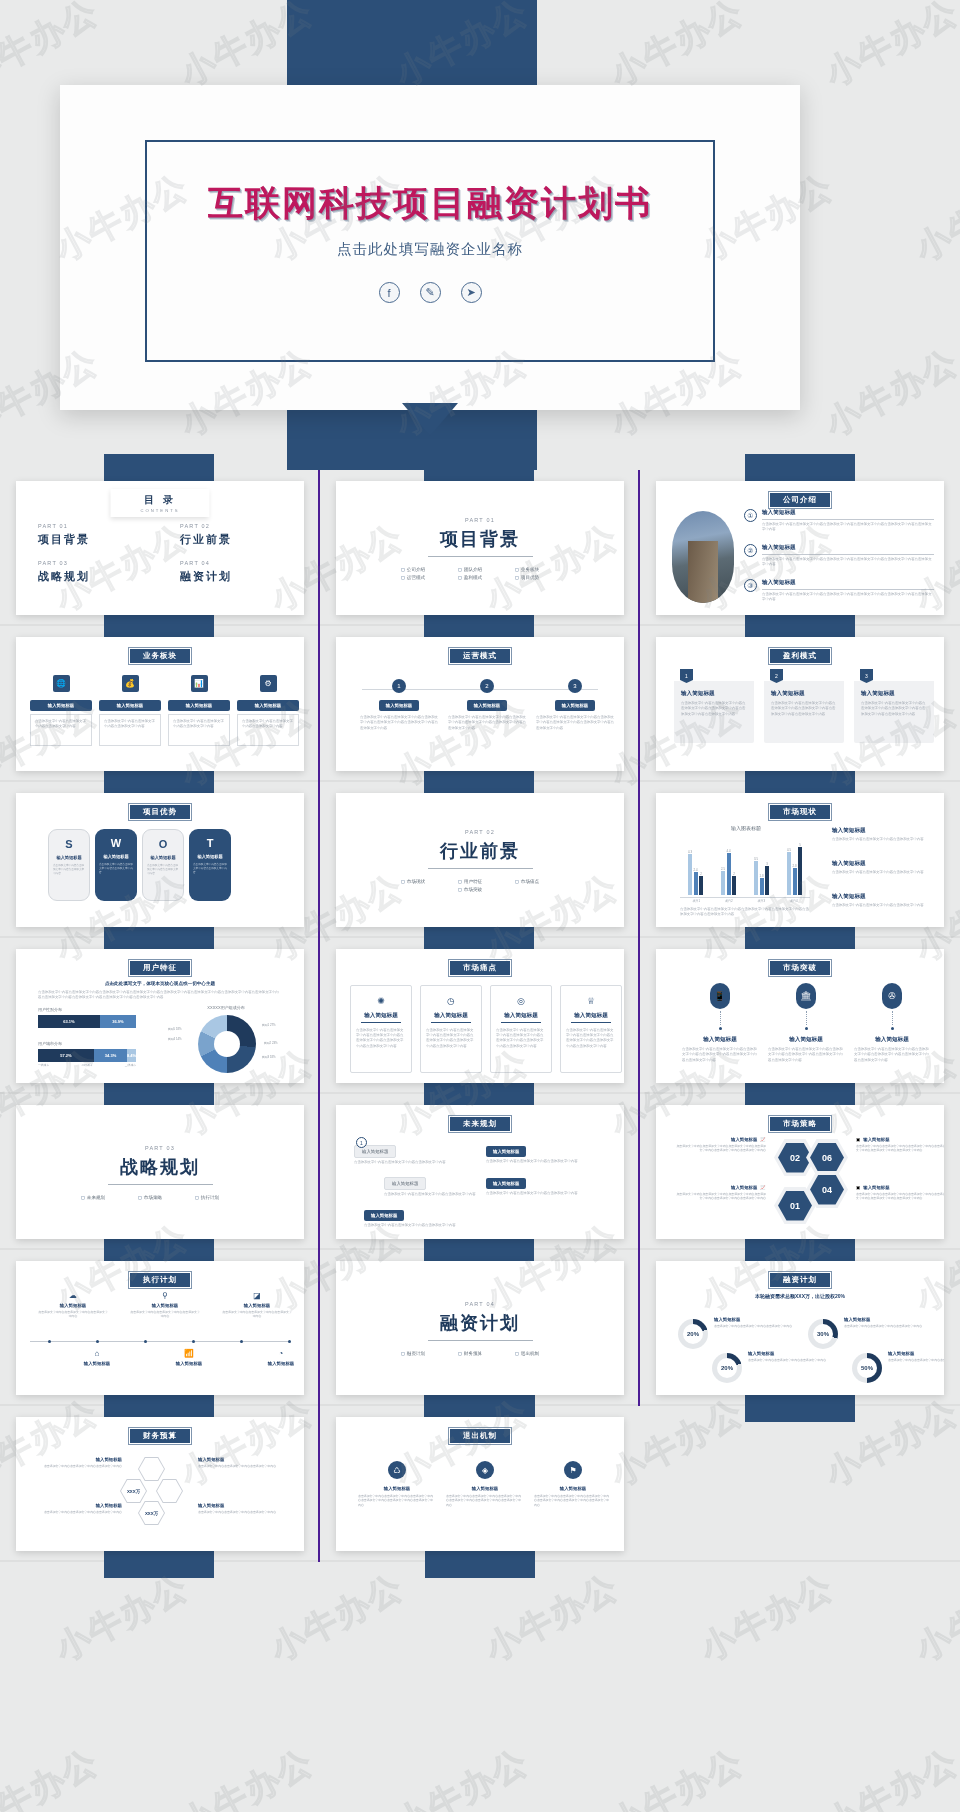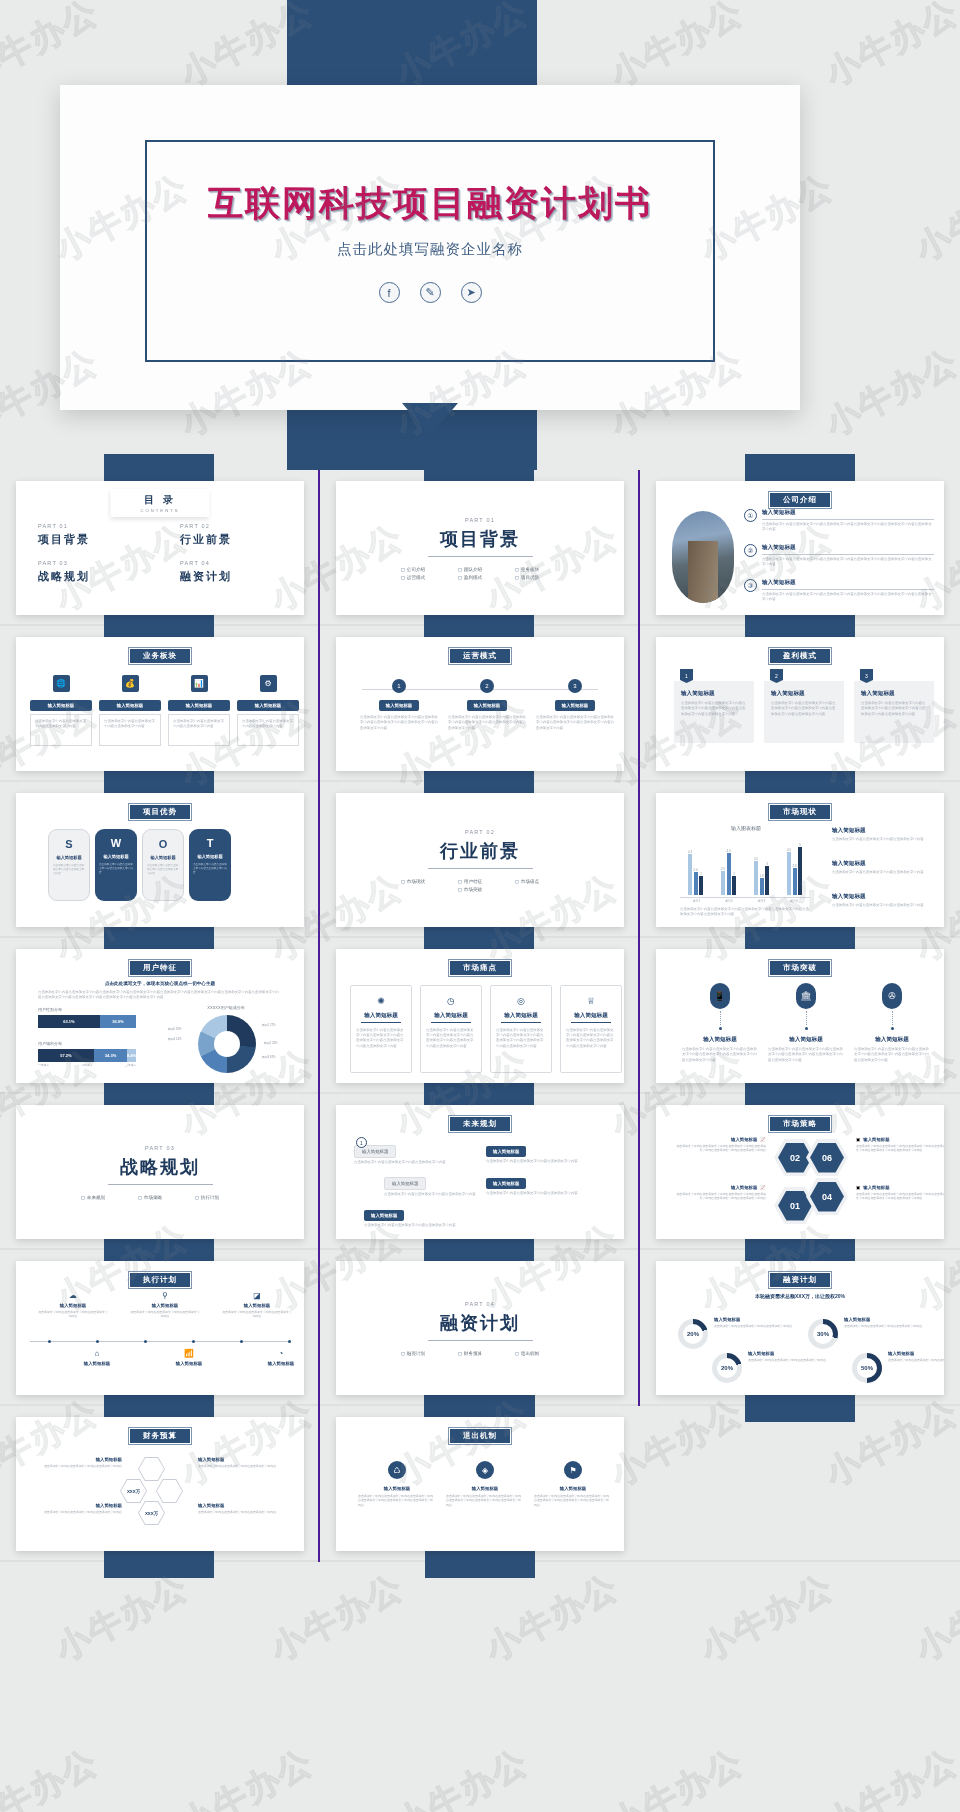--- a/index.html
+++ b/index.html
@@ -724,21 +724,21 @@
           <div class="hexa-w" style="position: absolute; left: 118px; top: 82px;">
             <div class="hexa">01</div>
           </div>
           <div style="position: absolute; top: 80px; width: 92px; left: 18px; text-align: right;">
             <div style="display: flex; gap: 3px; justify-content: flex-end; align-items: center;">
               <span class="mini">输入简短标题</span>
               <span style="font-size: 4.5px;">📈</span>
             </div>
             <div class="mini-b" style="margin-top: 2px; text-align: right;">点击添加文字中内容点击添加文字中内容点击添加文字中内容点击添加文字中内容点击添加文字中内容点击添加文字中内容</div>
           </div>
-          <div class="hexa-w" style="position: absolute; left: 150px; top: 73px;">
+          <div class="hexa-w" style="position: absolute; left: 150px; top: 66px;">
             <div class="hexa">04</div>
           </div>
           <div style="position: absolute; top: 80px; width: 92px; left: 200px; text-align: left;">
             <div style="display: flex; gap: 3px; justify-content: flex-start; align-items: center;">
               <span style="font-size: 4.5px;">▣</span>
               <span class="mini">输入简短标题</span>
             </div>
             <div class="mini-b" style="margin-top: 2px; text-align: left;">点击添加文字中内容点击添加文字中内容点击添加文字中内容点击添加文字中内容点击添加文字中内容点击添加文字中内容</div>
           </div>
         </div>

